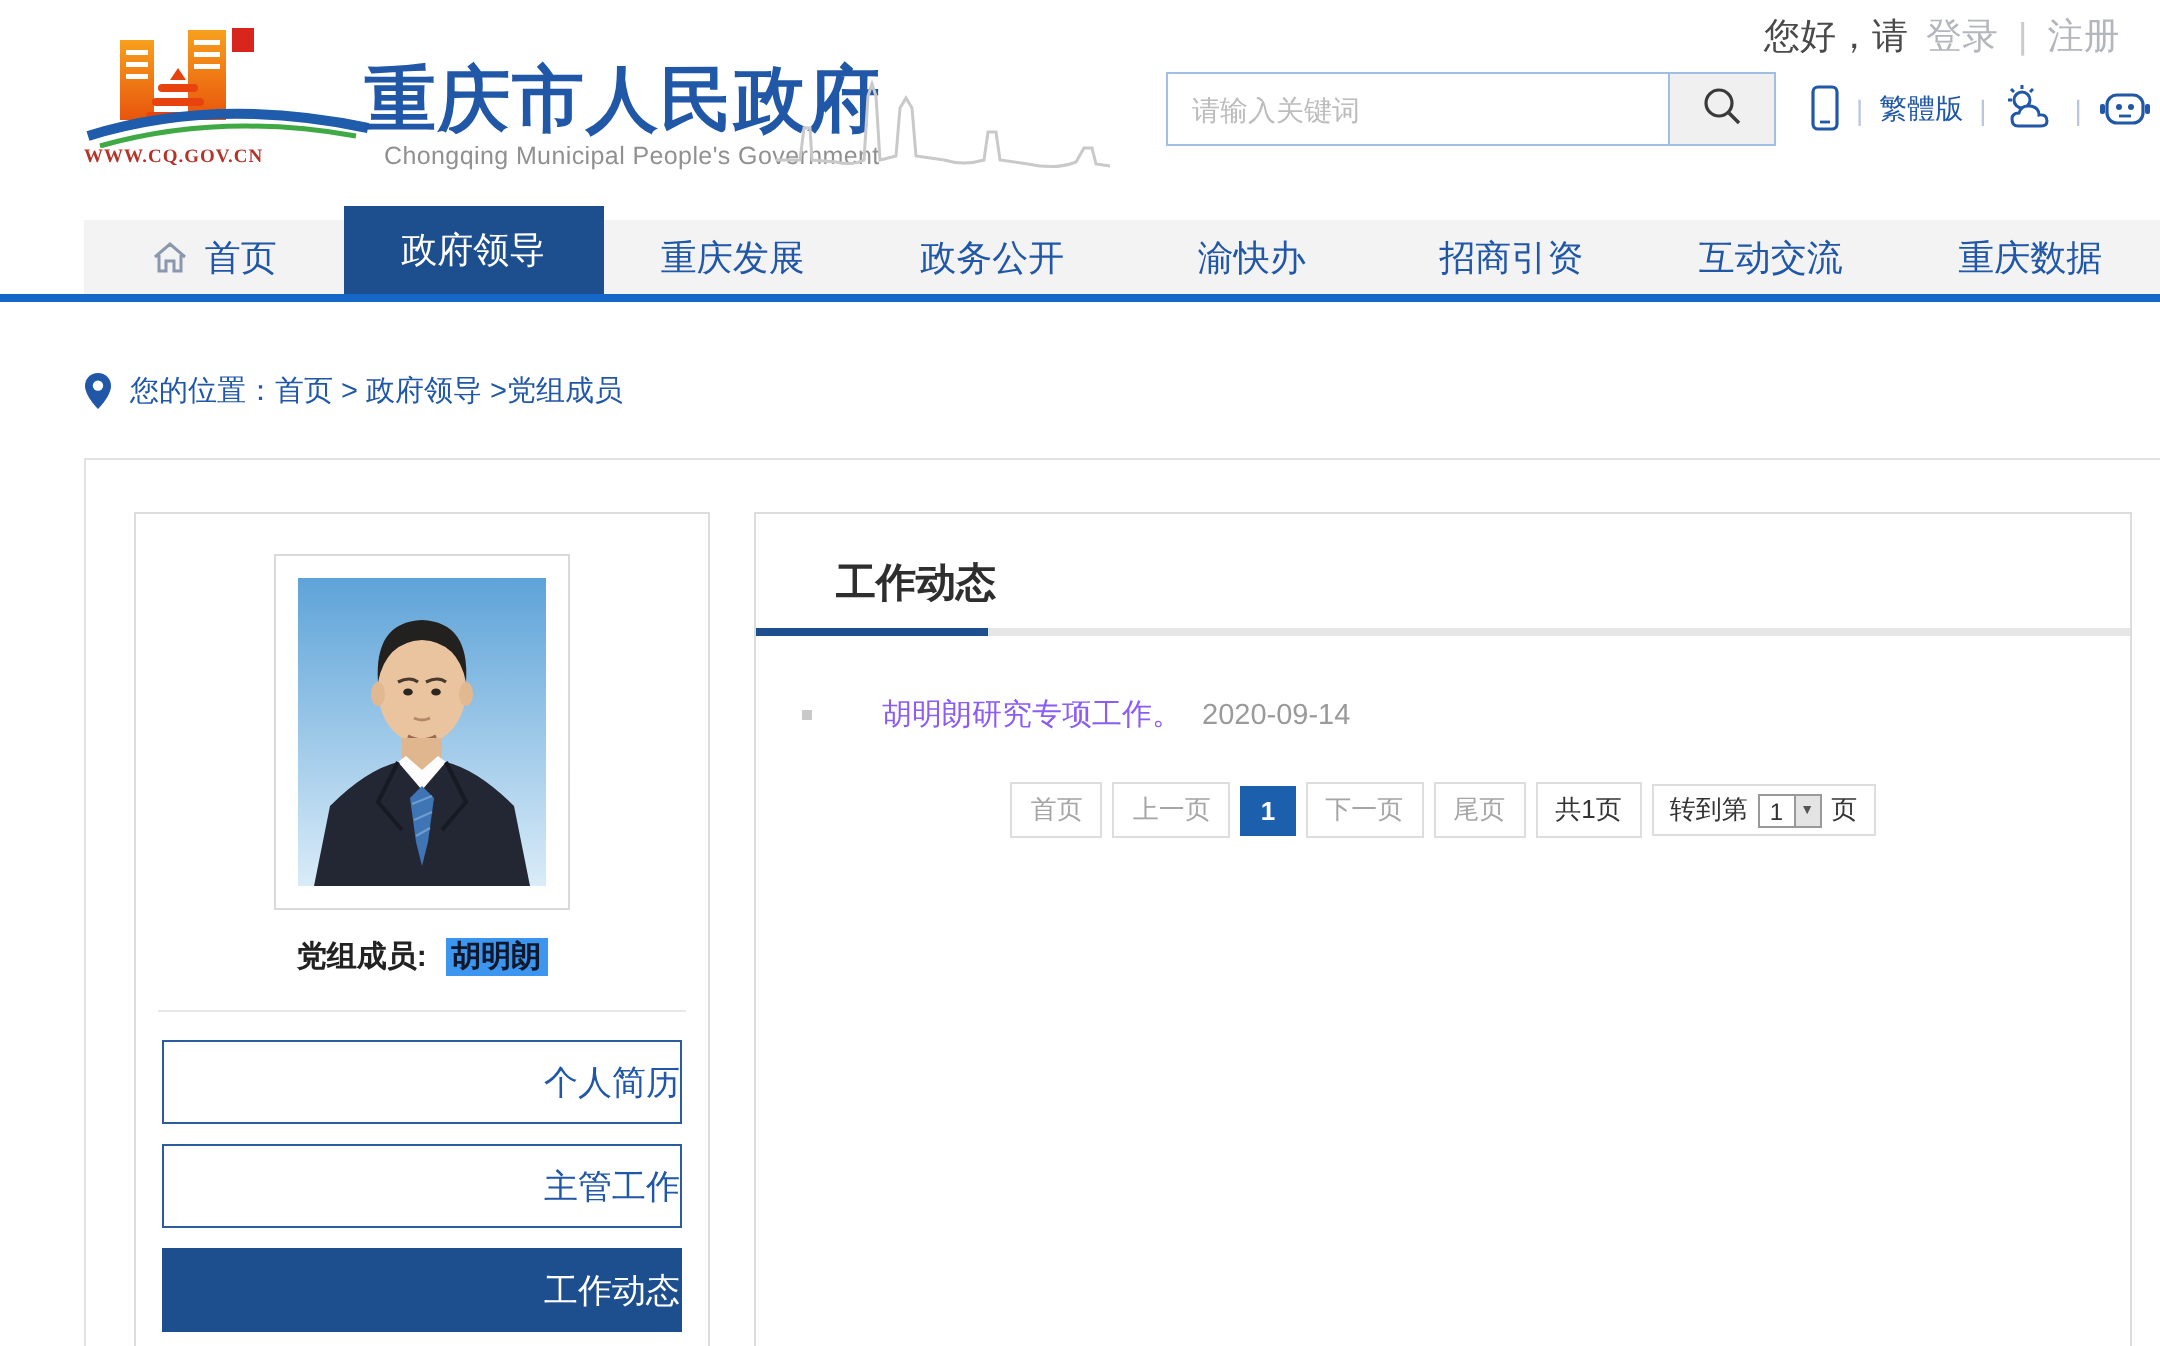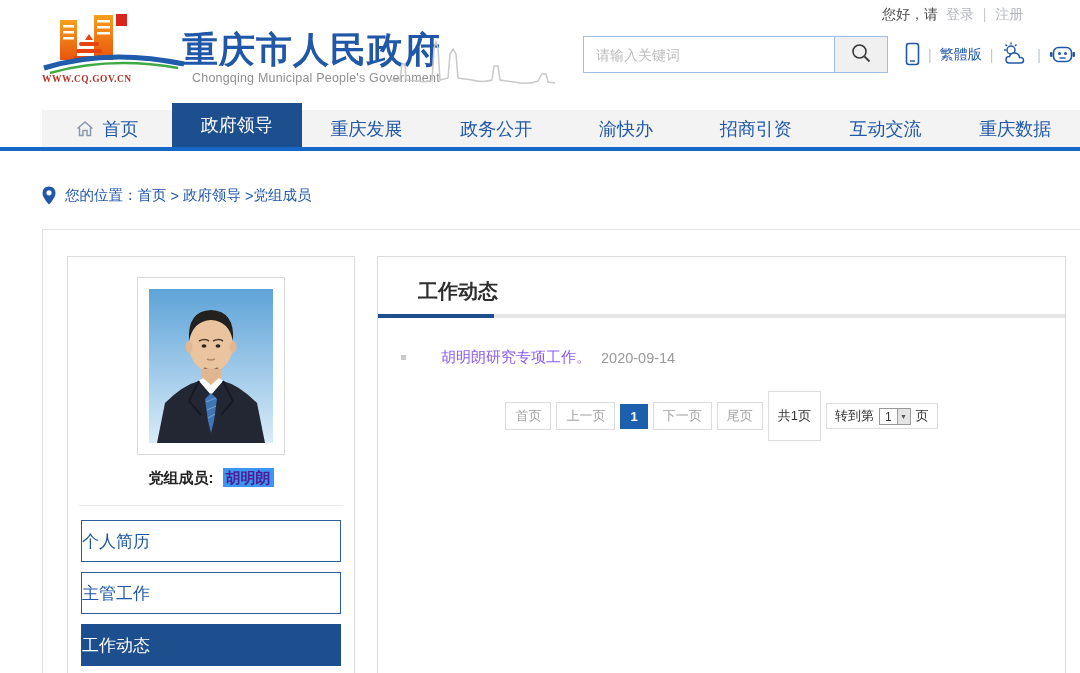--- a/index.html
+++ b/index.html
@@ -5,21 +5,21 @@
   * { box-sizing: border-box; margin: 0; padding: 0; }
   html,body { width:1080px; height:673px; }
   body {
     position: relative;
     overflow: hidden;
     background: #fff;
     font-family: "Liberation Sans", sans-serif;
     color: #333;
   }
   
-  .user-bar { position:absolute; top:6px; left:882px; white-space:nowrap; font-size:14px; color:#4a4a4a; }
+  .user-bar { position:absolute; top:6px; left:882px; white-space:nowrap; font-size:18px; color:#4a4a4a; }
   .user-bar .ulink { color:#b4b6bd; text-decoration:none; cursor:pointer; }
   .user-bar .usep { color:#c9c9cf; margin:0 5px; }
 
   
   .logo { position:absolute; left:38px; top:12px; width:152px; height:80px; cursor:pointer; }
   .logo-caption { position:absolute; left:4px; top:62px; font-size:9.5px; font-weight:bold; color:#b5342a; letter-spacing:0.5px;font-family:Liberation Serif, serif; }
   .site-title { position:absolute; left:182px; top:26px; font-size:36px; font-weight:bold; color:#2057a7; letter-spacing:1px; cursor:pointer; }
   .site-subtitle { position:absolute; left:192px; top:71px; font-size:12.5px; color:#909090; letter-spacing:0.2px; }
   .skyline { position:absolute; left:388px; top:34px; }
 
@@ -48,39 +48,39 @@
   .breadcrumb .bc-link { cursor:pointer; }
 
   
   .outer-box { position:absolute; left:42px; top:229px; width:1060px; height:520px; border:1px solid #e2e2e2; background:#fff; }
   .left-panel { position:absolute; left:67px; top:256px; width:288px; height:490px; border:1px solid #dcdcdc; background:#fff; }
   .right-panel { position:absolute; left:377px; top:256px; width:689px; height:490px; border:1px solid #dcdcdc; background:#fff; }
 
   
   .photo-frame { margin:20px auto 0; width:148px; height:178px; border:1px solid #d9d9d9; padding:11px; background:#fff; }
   .name-row { margin-top:14px; text-align:center; font-size:15px; font-weight:bold; color:#222; }
-  .name-highlight { background:#3c96ef; color:#4c1d95; padding:1px 3px; margin-left:5px; font-weight:bold; }
+  .name-highlight { background:#3c96ef; color:#0f172a; padding:1px 3px; margin-left:5px; font-weight:bold; }
   .side-divider { margin:17px auto 0; width:264px; border-top:1px solid #e8e8e8; }
-  .menu-btn { width:260px; height:42px; margin:10px auto 0; border:1px solid #2b5d9d; color:#2057a7; font-size:17px; display:flex; align-items:center; justify-content:flex-start; cursor:pointer; background:#fff; }
+  .menu-btn { width:260px; height:42px; margin:10px auto 0; border:1px solid #2b5d9d; color:#2057a7; font-size:17px; display:flex; align-items:center; justify-content:flex-end; cursor:pointer; background:#fff; }
   .menu-btn.first { margin-top:14px; }
   .menu-btn.active { background:#1d4f8f; border-color:#1d4f8f; color:#fff; }
 
   
   .panel-heading { height:57px; padding:21px 0 0 40px; font-size:20px; font-weight:bold; color:#2e2e2e; }
   .heading-underline { height:4px; background:#e6e6e6; }
   .heading-underline .accent { width:116px; height:4px; background:#1d4f8f; }
   .article-row { margin:30px 0 0 23px; display:flex; align-items:center; }
   .bullet { width:5px; height:5px; background:#c9c9c9; margin-right:11px; flex:none; }
   .article-title { font-size:15px; color:#8b5cf6; cursor:pointer;margin-left:24px; }
   .article-date { font-size:14.5px; color:#9a9a9a; margin-left:10px; }
 
   .pagination { margin-top:24px; display:flex; justify-content:center; align-items:center; gap:5px; font-size:13px; }
   .pg-btn { border:1px solid #ddd; padding:4px 9px; color:#a5a5a5; background:#fff; cursor:pointer; }
   .pg-current { background:#1c5fad; border:1px solid #1c5fad; color:#fff; padding:4px 9px; font-weight:bold; cursor:pointer; }
-  .pg-total { border:1px solid #ddd; padding:15px 9px; color:#333; }
+  .pg-total { border:1px solid #ddd; padding:4px 9px; color:#333; }
   .pg-goto { border:1px solid #ddd; padding:3px 8px; color:#333; display:flex; align-items:flex-end; gap:5px; }
   .goto-select { display:inline-flex; border:1px solid #999; height:17px; align-items:stretch; cursor:pointer; }
   .goto-value { padding:0 5px; font-size:12px; color:#333; background:#fff; display:flex; align-items:center; }
   .goto-arrow { width:13px; background:#e4e4e4; border-left:1px solid #999; display:flex; align-items:center; justify-content:center; font-size:7px; color:#555; }
 </style>
 </head>
 <body>
 
 <div class="user-bar">
   <span>您好，请</span>

